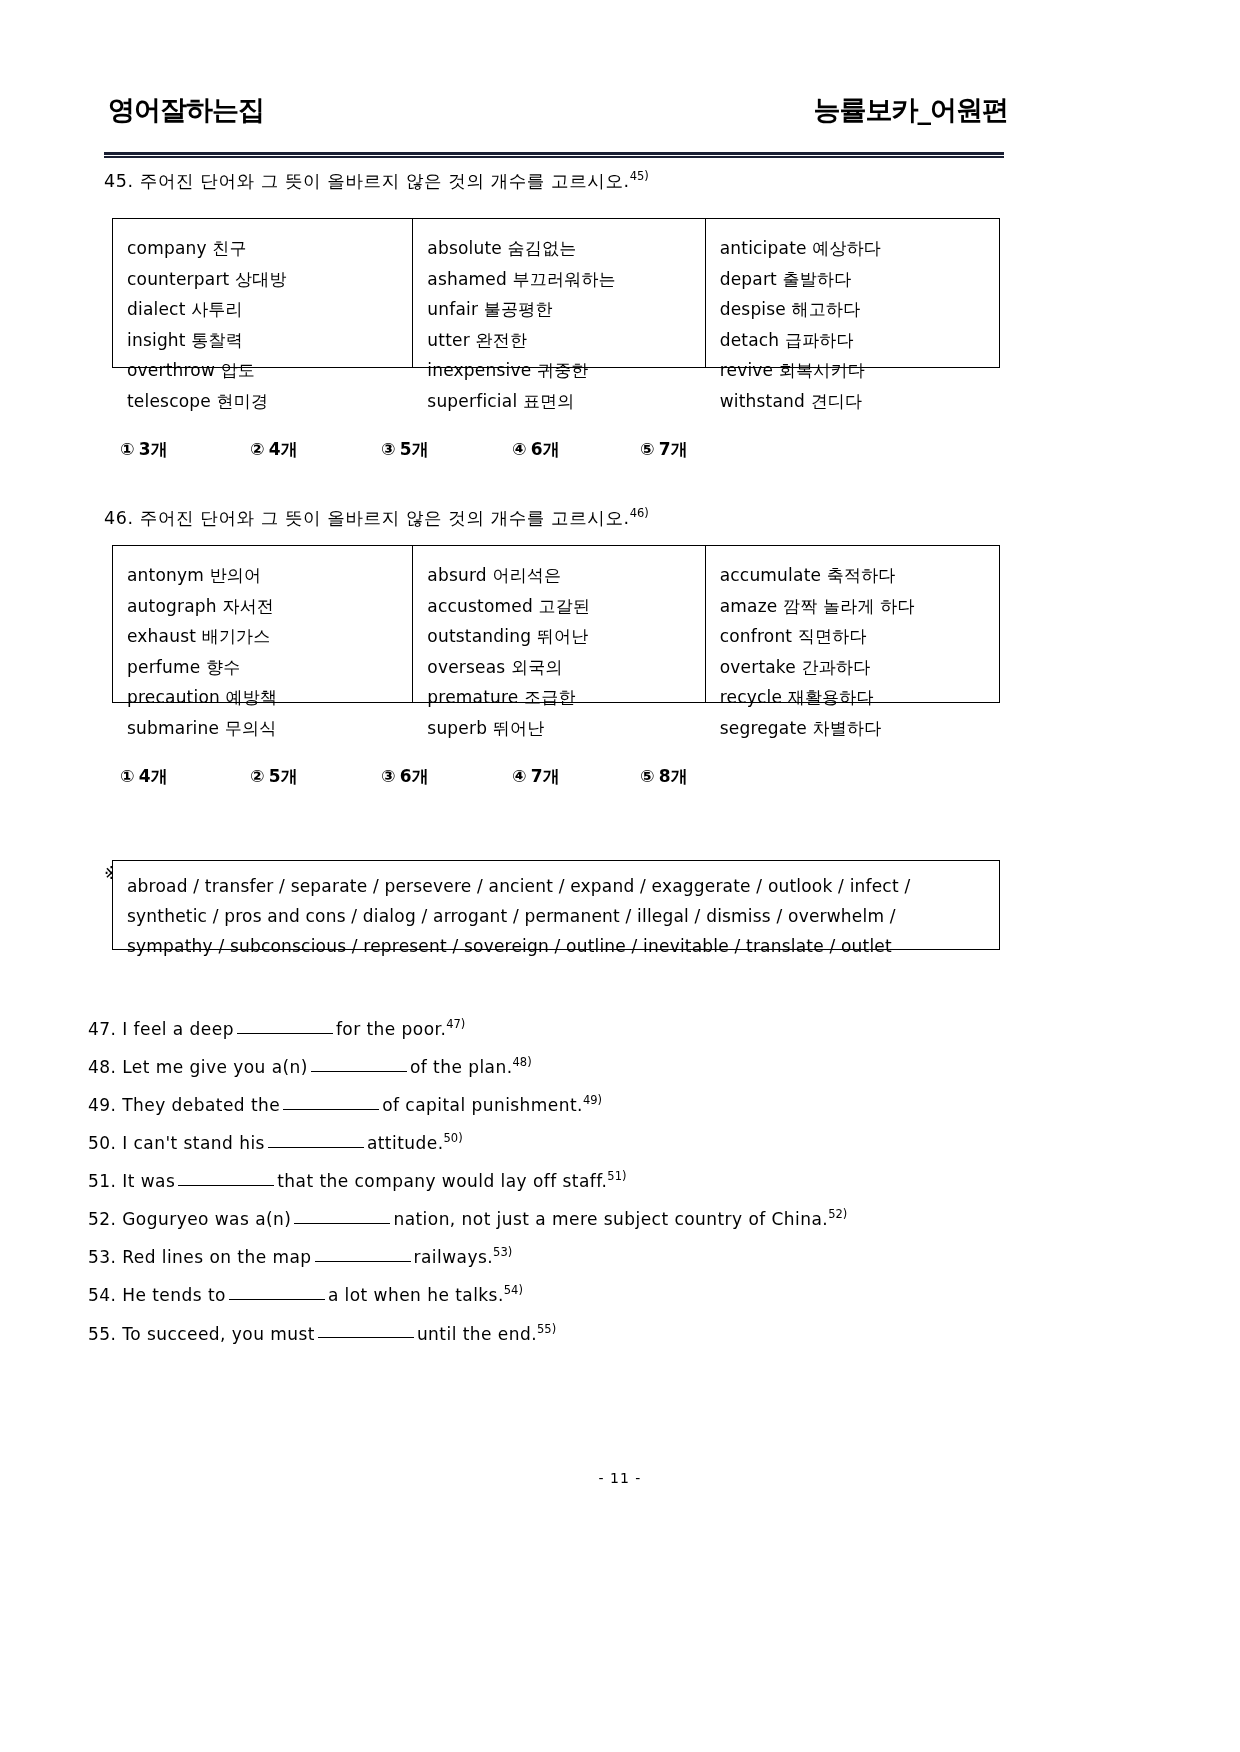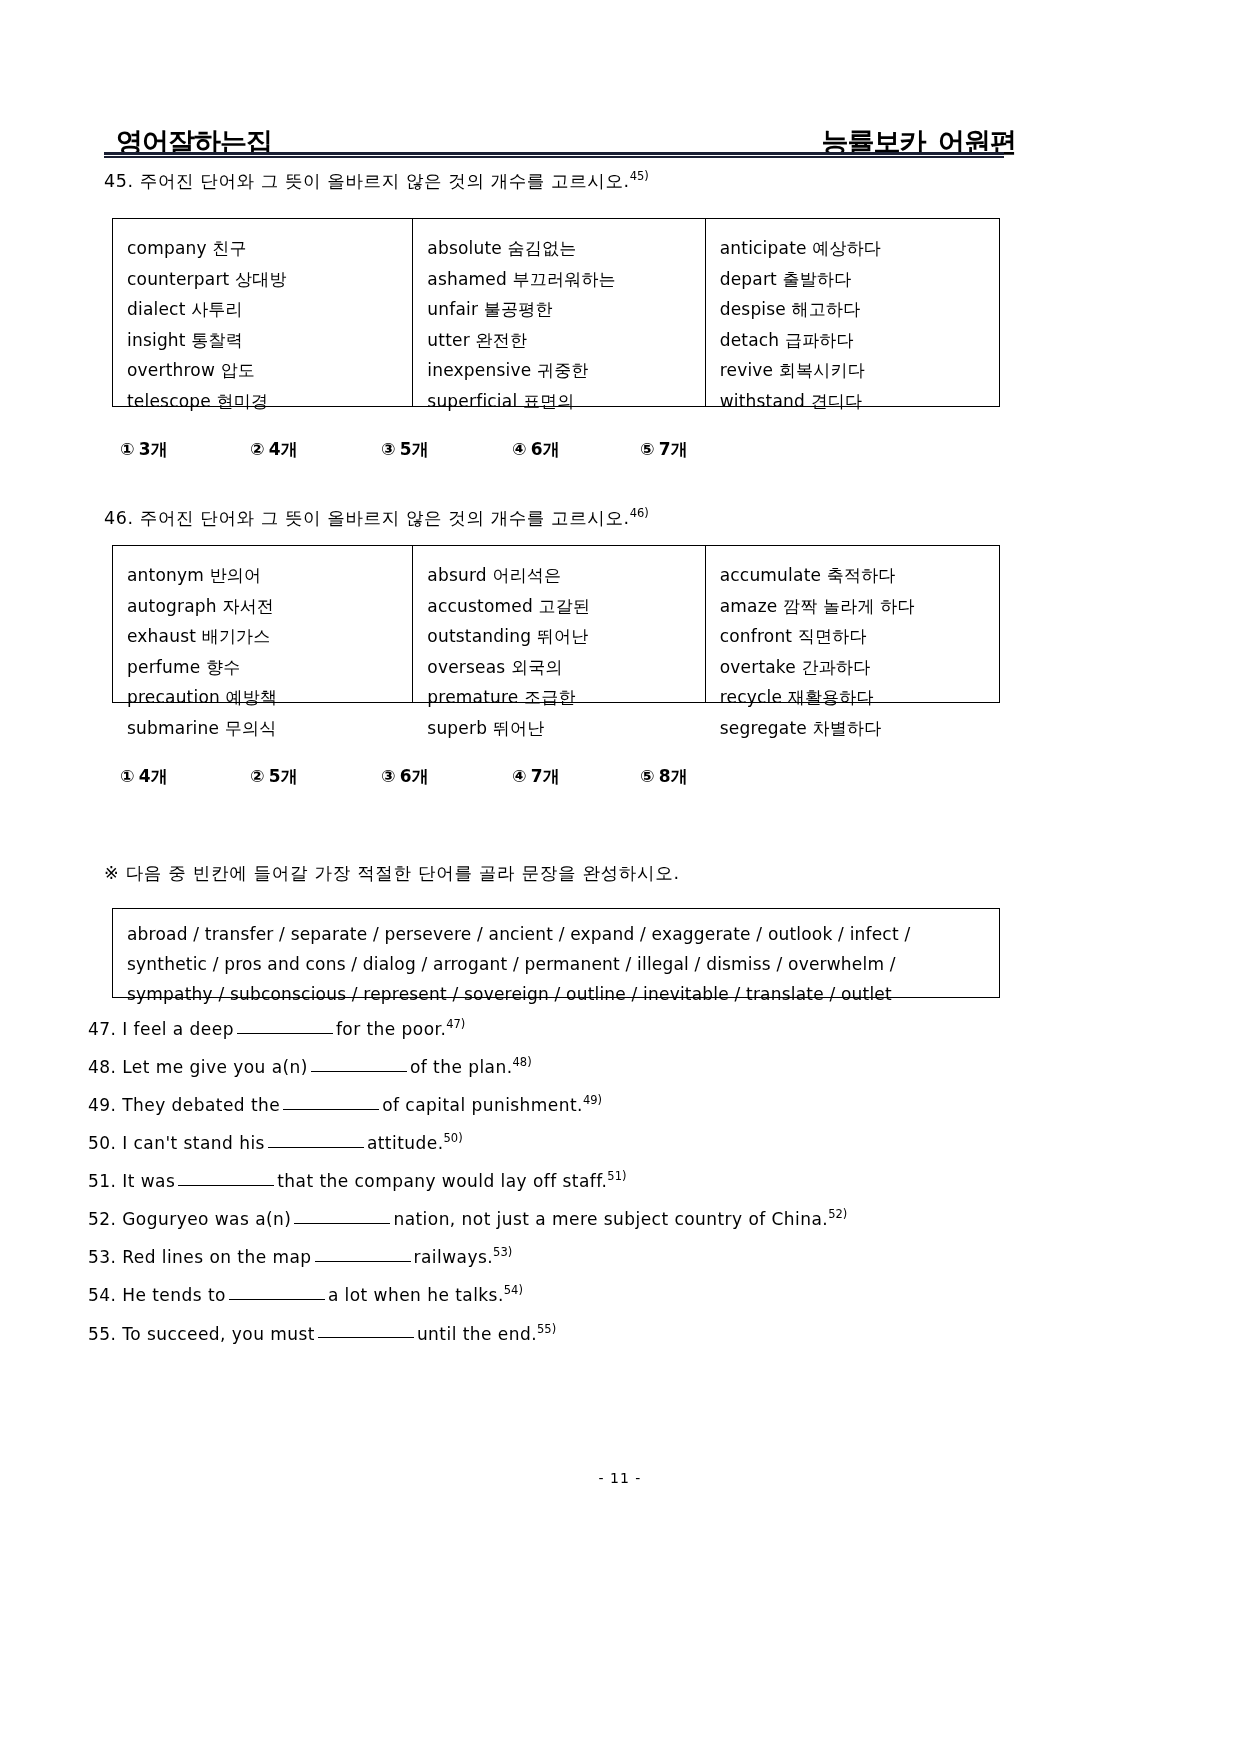--- a/index.html
+++ b/index.html
@@ -20,27 +20,26 @@
     left: 0; top: 0;
     width: 1240px;
     height: 1752px;
     padding: 0;
     box-sizing: border-box;
   }
 
   
   .masthead {
     position: absolute;
-    left: 116px;
+    left: 108px;
     top: 96px;
     width: 900px;
     display: flex;
     justify-content: space-between;
     align-items: flex-end;
-    margin-top: 32px;
   }
   .masthead-title {
     font-size: 27px;
     font-weight: bold;
     letter-spacing: -1px;
     line-height: 1;
     white-space: nowrap;
   }
   .rule {
     position: absolute;
@@ -183,21 +182,21 @@
     <div class="line-thick"></div>
     <div class="line-gap"></div>
     <div class="line-thin"></div>
   </div>
 
   <div class="qprompt" style="left:104px; top:170px;">
     <span>45.</span>
     <span>주어진 단어와 그 뜻이 올바르지 않은 것의 개수를 고르시오.</span><sup>45)</sup>
   </div>
 
-  <div class="wordtable" style="left:112px; top:218px; width:888px; height:189px;">
+  <div class="wordtable" style="left:112px; top:218px; width:888px; height:150px;">
     <div class="col" style="width:300px;">
       <div class="cell">company 친구</div>
       <div class="cell">counterpart 상대방</div>
       <div class="cell">dialect 사투리</div>
       <div class="cell">insight 통찰력</div>
       <div class="cell">overthrow 압도</div>
       <div class="cell">telescope 현미경</div>
     </div>
     <div class="col" style="width:293px;">
       <div class="cell">absolute 숨김없는</div>
@@ -252,21 +251,21 @@
       <div class="cell">segregate 차별하다</div>
     </div>
   </div>
 
   <div class="choices" style="left:120px; top:765px;">
     <span class="ch" style="width:130px;"><span class="cnum">①</span><span class="ctext">4개</span></span><span class="ch" style="width:131px;"><span class="cnum">②</span><span class="ctext">5개</span></span><span class="ch" style="width:131px;"><span class="cnum">③</span><span class="ctext">6개</span></span><span class="ch" style="width:128px;"><span class="cnum">④</span><span class="ctext">7개</span></span><span class="ch"><span class="cnum">⑤</span><span class="ctext">8개</span></span>
   </div>
 
   <div class="directive" style="left:104px; top:861px;">※ 다음 중 빈칸에 들어갈 가장 적절한 단어를 골라 문장을 완성하시오.</div>
 
-  <div class="wordbank" style="left:112px; top:908px; width:888px; height:90px;">
+  <div class="wordbank" style="left:112px; top:860px; width:888px; height:90px;">
     <div class="bline">abroad / transfer / separate / persevere / ancient / expand / exaggerate / outlook / infect /</div>
     <div class="bline">synthetic / pros and cons / dialog / arrogant / permanent / illegal / dismiss / overwhelm /</div>
     <div class="bline">sympathy / subconscious / represent / sovereign / outline / inevitable / translate /   outlet</div>
   </div>
 
   <div class="sentences" style="left:88px; top:1008px;">
     <div class="sent"><span>47.</span> <span>I feel a deep</span><span class="blank"></span><span>for the poor.</span><sup>47)</sup></div>
     <div class="sent"><span>48.</span> <span>Let me give you a(n)</span><span class="blank"></span><span>of the plan.</span><sup>48)</sup></div>
     <div class="sent"><span>49.</span> <span>They debated the</span><span class="blank"></span><span>of capital punishment.</span><sup>49)</sup></div>
     <div class="sent"><span>50.</span> <span>I can't stand his</span><span class="blank"></span><span>attitude.</span><sup>50)</sup></div>

